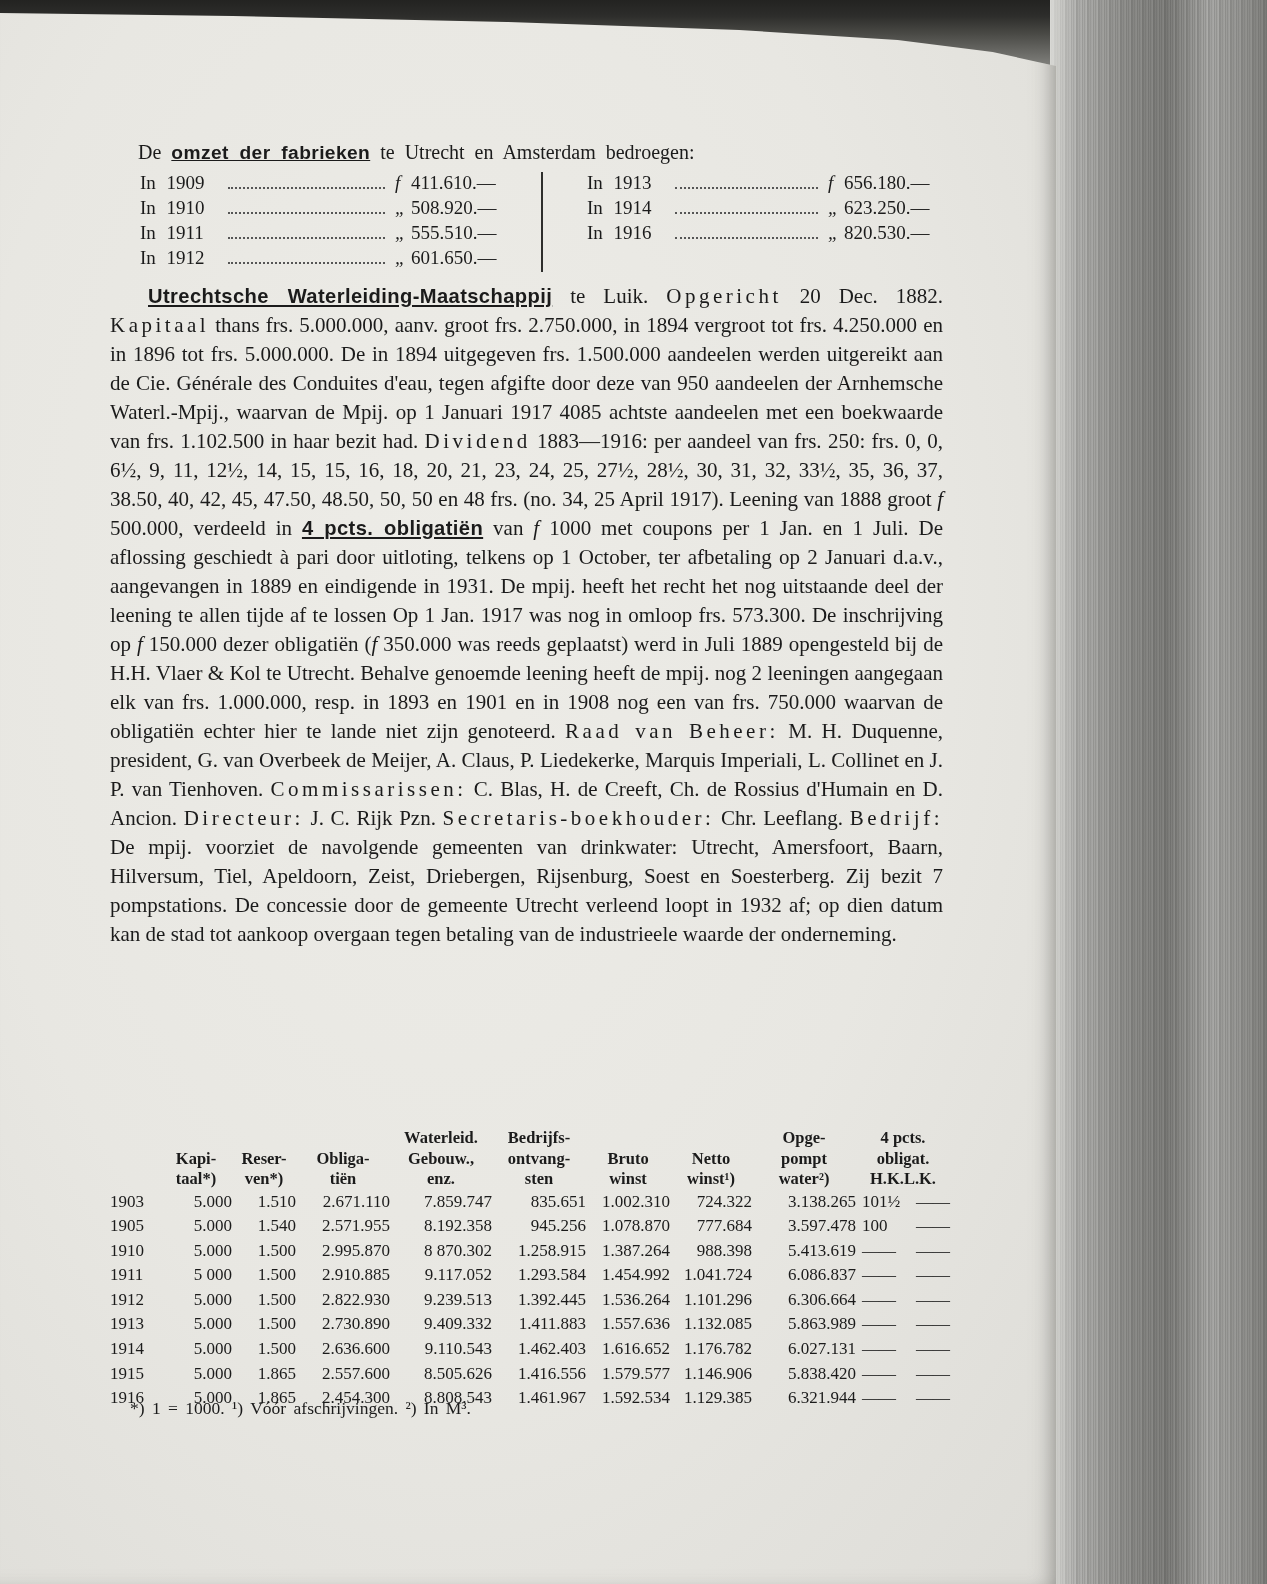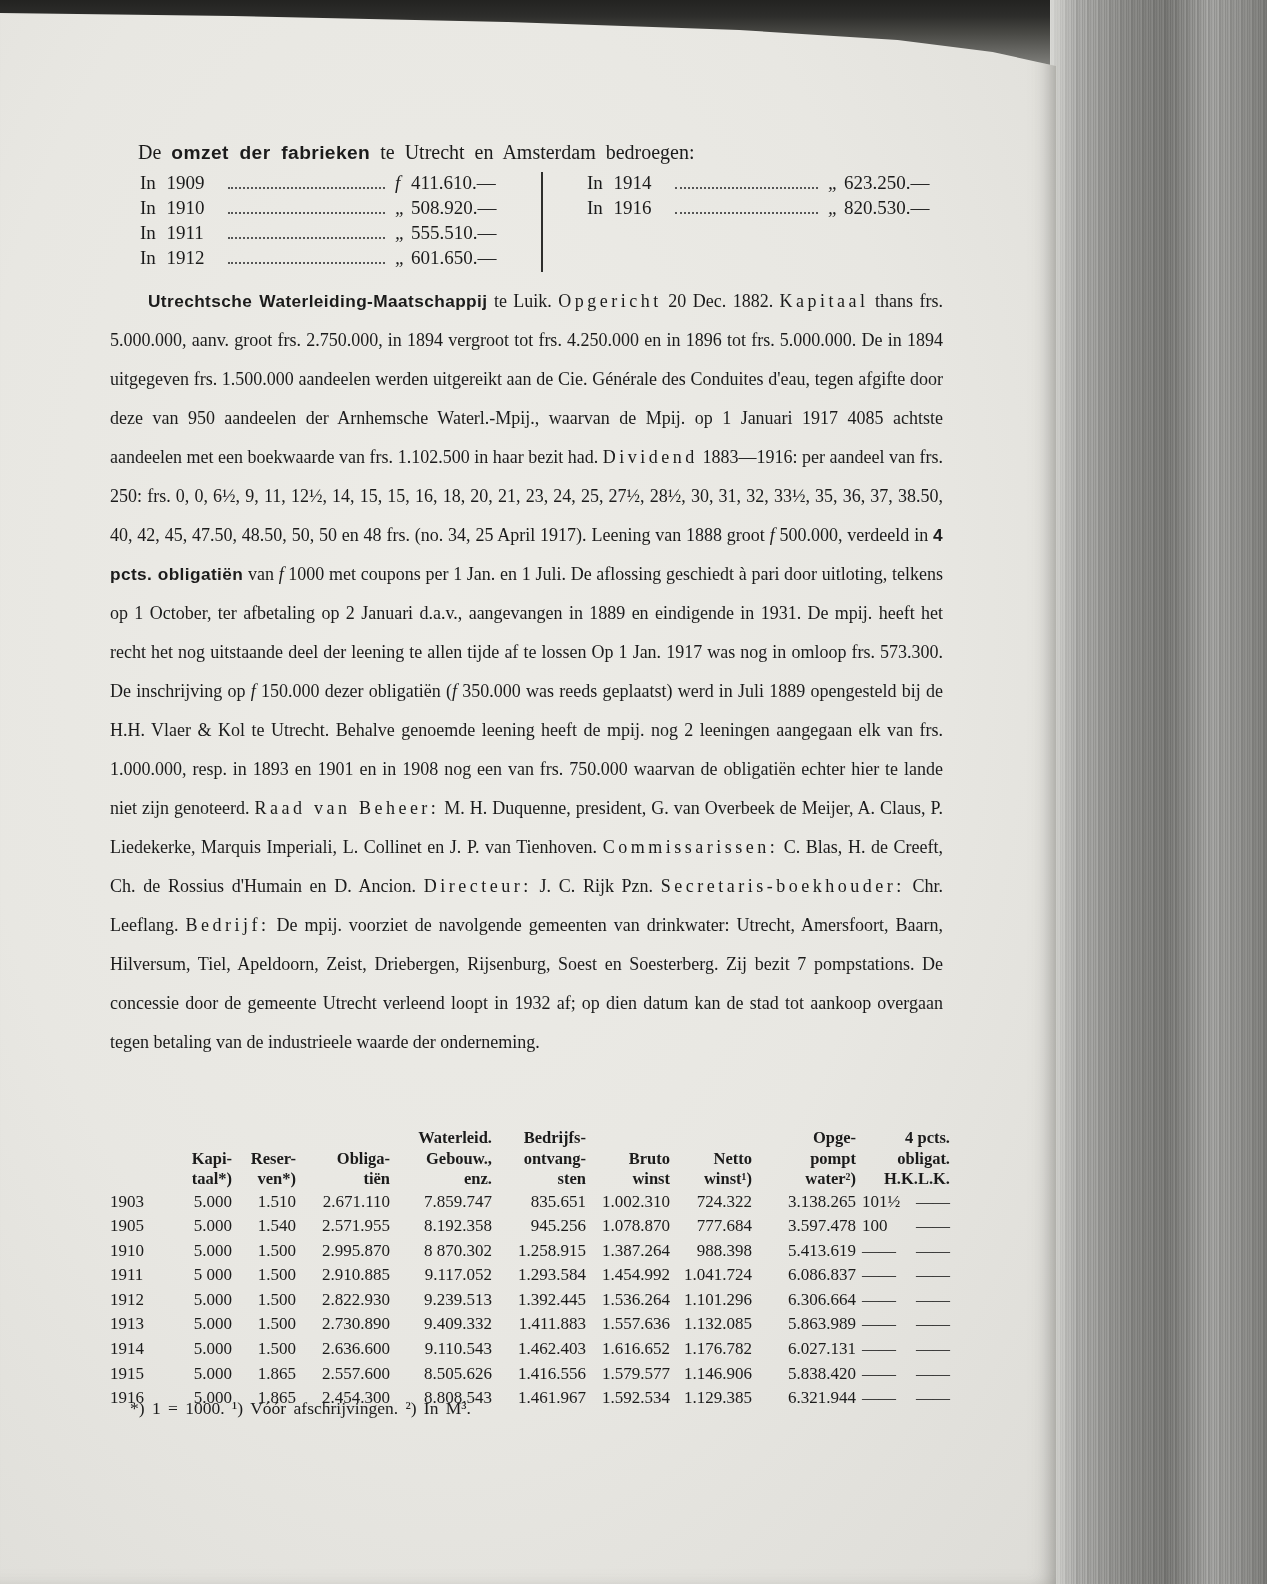--- a/index.html
+++ b/index.html
@@ -31,45 +31,45 @@
     clip-path:polygon(0 13px, 22% 16px, 48% 22px, 70% 30px, 85% 40px, 94% 52px, 100% 66px, 100% 100%, 0 100%);
     box-shadow:inset -14px 0 22px -12px rgba(70,70,66,.55);
   }
   .headline-row{position:absolute;left:110px;top:80px;width:832px;height:30px;}
   .headline{
     position:absolute;left:0;right:0;text-align:center;
     font-style:italic;font-size:23px;letter-spacing:1.6px;color:#242424;
   }
   .page-number{position:absolute;right:2px;top:0;font-size:21px;}
   .intro{position:absolute;left:138px;top:141px;width:820px;font-size:20px;word-spacing:5px;}
-  .run-bs{font-family:"Liberation Sans", sans-serif;font-weight:bold;font-size:.96em;letter-spacing:.4px;}
+  .run-bs{font-family:"Liberation Sans", sans-serif;font-weight:bold;font-size:.96em;letter-spacing:.4px;text-decoration:underline;}
   .run-sp{letter-spacing:3.5px;}
   .run-it{font-style:italic;}
   
   .omzet{position:absolute;left:140px;top:172px;width:816px;display:flex;font-size:19px;}
   .omzet-col{width:384px;}
   .omzet-col.right{border-left:2px solid #2e2e2c;padding-left:44px;margin-left:18px;width:370px;}
   .omzet-row{display:flex;align-items:baseline;height:25px;}
   .omzet-label{width:84px;white-space:nowrap;word-spacing:6px;}
   .omzet-leader{flex:1;border-bottom:2px dotted #555;height:13px;margin:0 10px 0 4px;}
   .omzet-value{width:128px;white-space:nowrap;}
   .omzet-cur{display:inline-block;width:16px;font-style:italic;}
   
   .article{
     position:absolute;left:110px;top:282px;width:833px;
-    font-size:18px;line-height:39px;text-align:justify;text-indent:38px;
+    font-size:21px;line-height:29px;text-align:justify;text-indent:38px;
   }
   
   .fin-table{
     position:absolute;left:106px;top:1128px;width:844px;
     display:grid;font-size:17px;
     grid-template-columns:54px 72px 64px 94px 102px 94px 84px 82px 104px 94px;
     row-gap:0;
   }
-  .fin-th{font-weight:bold;font-size:16.5px;line-height:20.5px;text-align:right;white-space:nowrap;}
+  .fin-th{font-weight:bold;font-size:16.5px;line-height:20.5px;text-align:center;white-space:nowrap;}
   .fin-th .hl{display:block;height:20.5px;}
   .fin-cell{line-height:24.6px;white-space:nowrap;}
   .fin-cell.year{text-align:left;padding-left:4px;}
   .fin-cell.num{text-align:right;}
   .fin-cell.hklk{display:flex;justify-content:flex-end;padding-left:6px;}
   .fin-cell.hklk .hk{width:46px;text-align:left;}
   .fin-cell.hklk .lk{width:44px;text-align:right;}
   .footnote{position:absolute;left:130px;top:1398px;font-size:17.5px;word-spacing:3px;}
   .closing{position:absolute;left:340px;top:1464px;width:660px;text-align:center;font-size:18.5px;word-spacing:4px;}
 </style>
@@ -102,20 +102,25 @@
           <span class="omzet-value"><span class="omzet-cur">„</span><span>555.510.—</span></span>
         </div>
         <div class="omzet-row">
           <span class="omzet-label">In 1912</span>
           <span class="omzet-leader"></span>
           <span class="omzet-value"><span class="omzet-cur">„</span><span>601.650.—</span></span>
         </div>
       </div>
     <div class="omzet-col right">
         <div class="omzet-row">
+          <span class="omzet-label">In 1913</span>
+          <span class="omzet-leader"></span>
+          <span class="omzet-value"><span class="omzet-cur">f</span><span>656.180.—</span></span>
+        </div>
+        <div class="omzet-row">
           <span class="omzet-label">In 1914</span>
           <span class="omzet-leader"></span>
           <span class="omzet-value"><span class="omzet-cur">„</span><span>623.250.—</span></span>
         </div>
         <div class="omzet-row">
           <span class="omzet-label">In 1916</span>
           <span class="omzet-leader"></span>
           <span class="omzet-value"><span class="omzet-cur">„</span><span>820.530.—</span></span>
         </div>
       </div>

